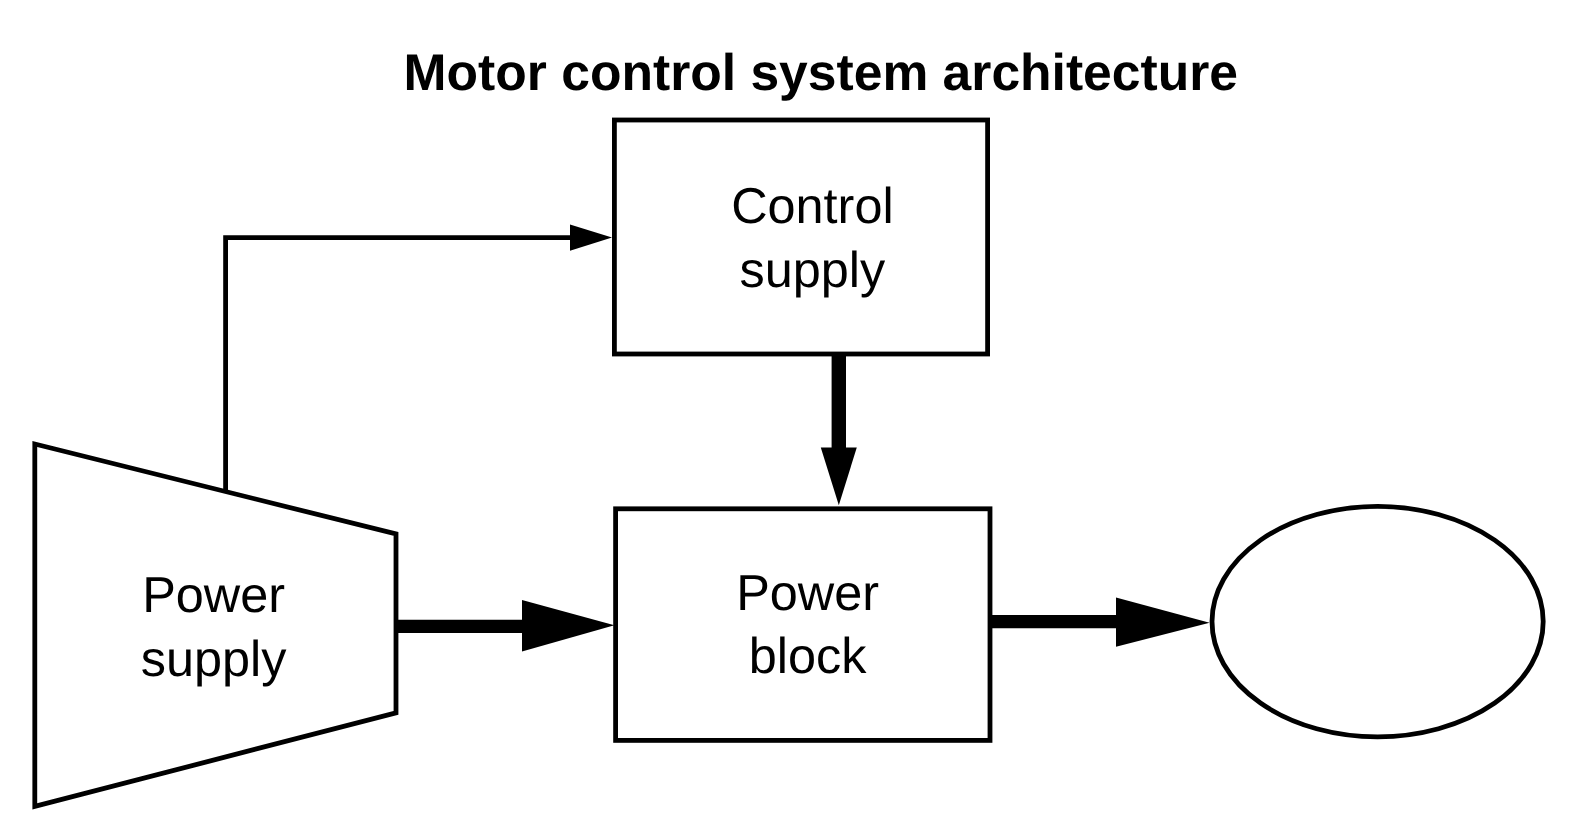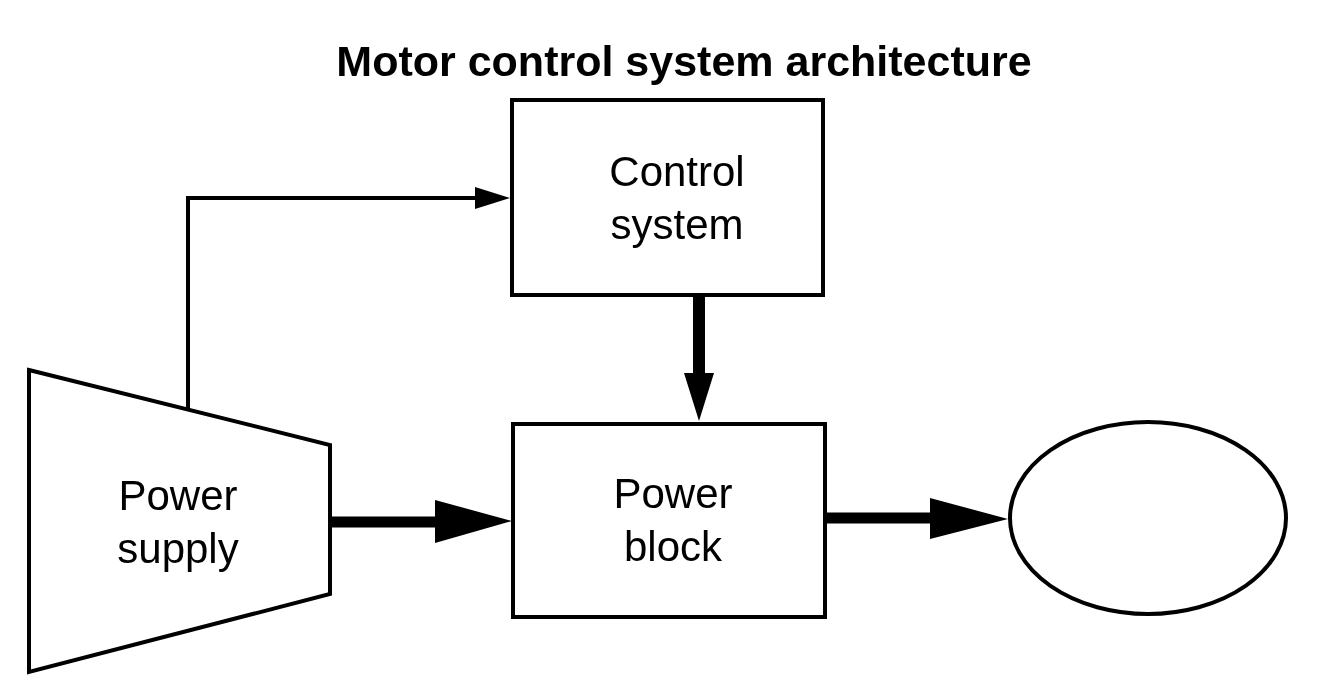--- a/index.html
+++ b/index.html
@@ -72,19 +72,19 @@
 
     <ellipse cx="1148" cy="501" rx="138" ry="96" fill="#ffffff" stroke="#000000" stroke-width="4"></ellipse>
   </svg>
 
   <div class="diagram-title">Motor control system architecture</div>
 
   <div class="node-label label-power-supply">Power
 supply</div>
 
   <div class="node-label label-control-block">Control
-system</div>
+supply</div>
 
   <div class="node-label label-power-block">Power
 block</div>
 
 
 </div>
 
 </body></html>

